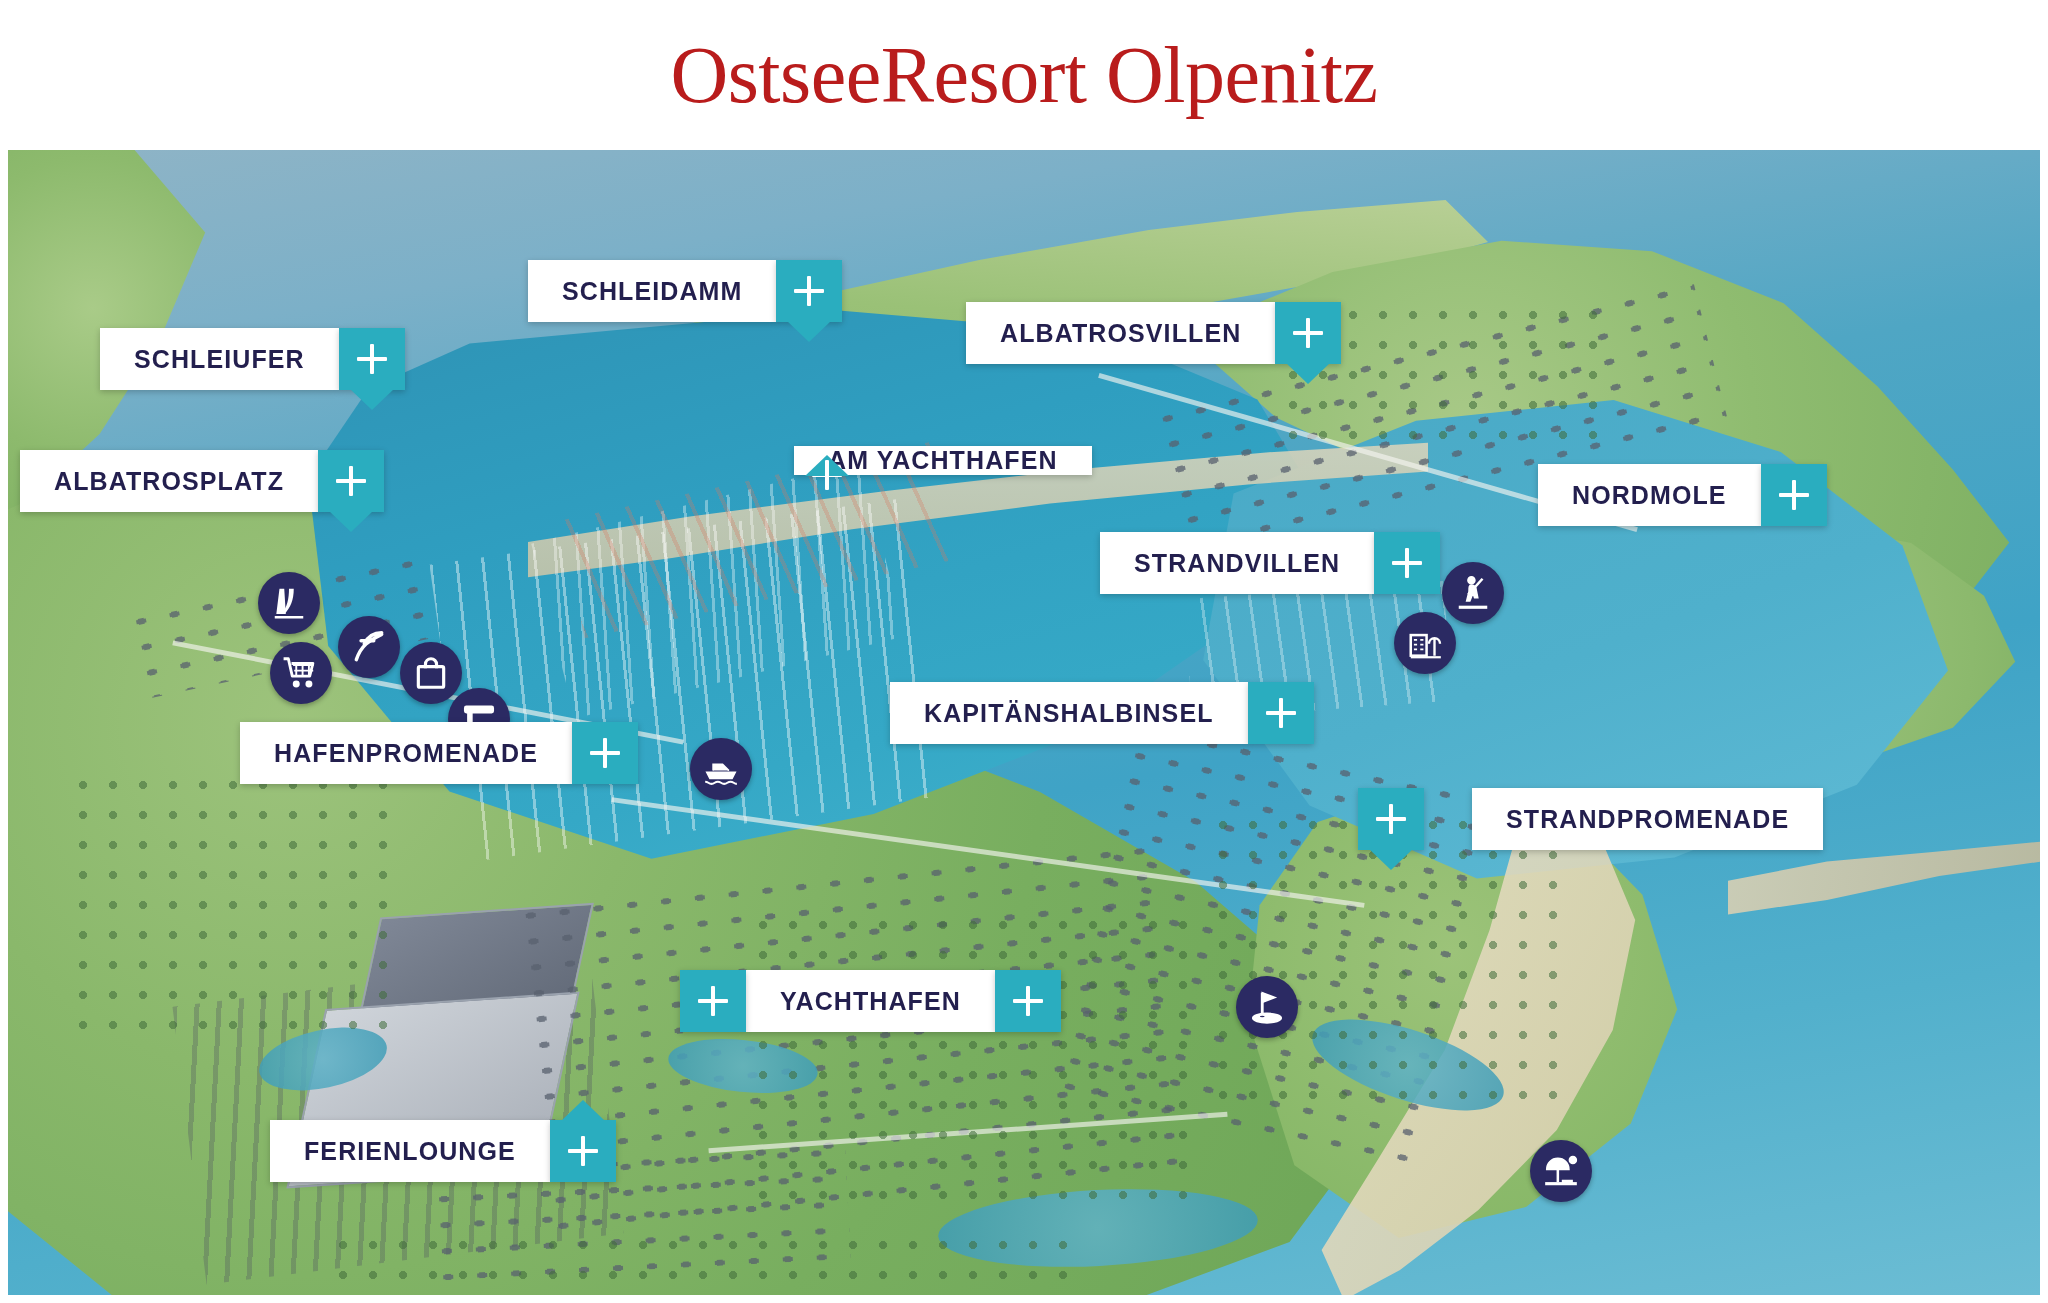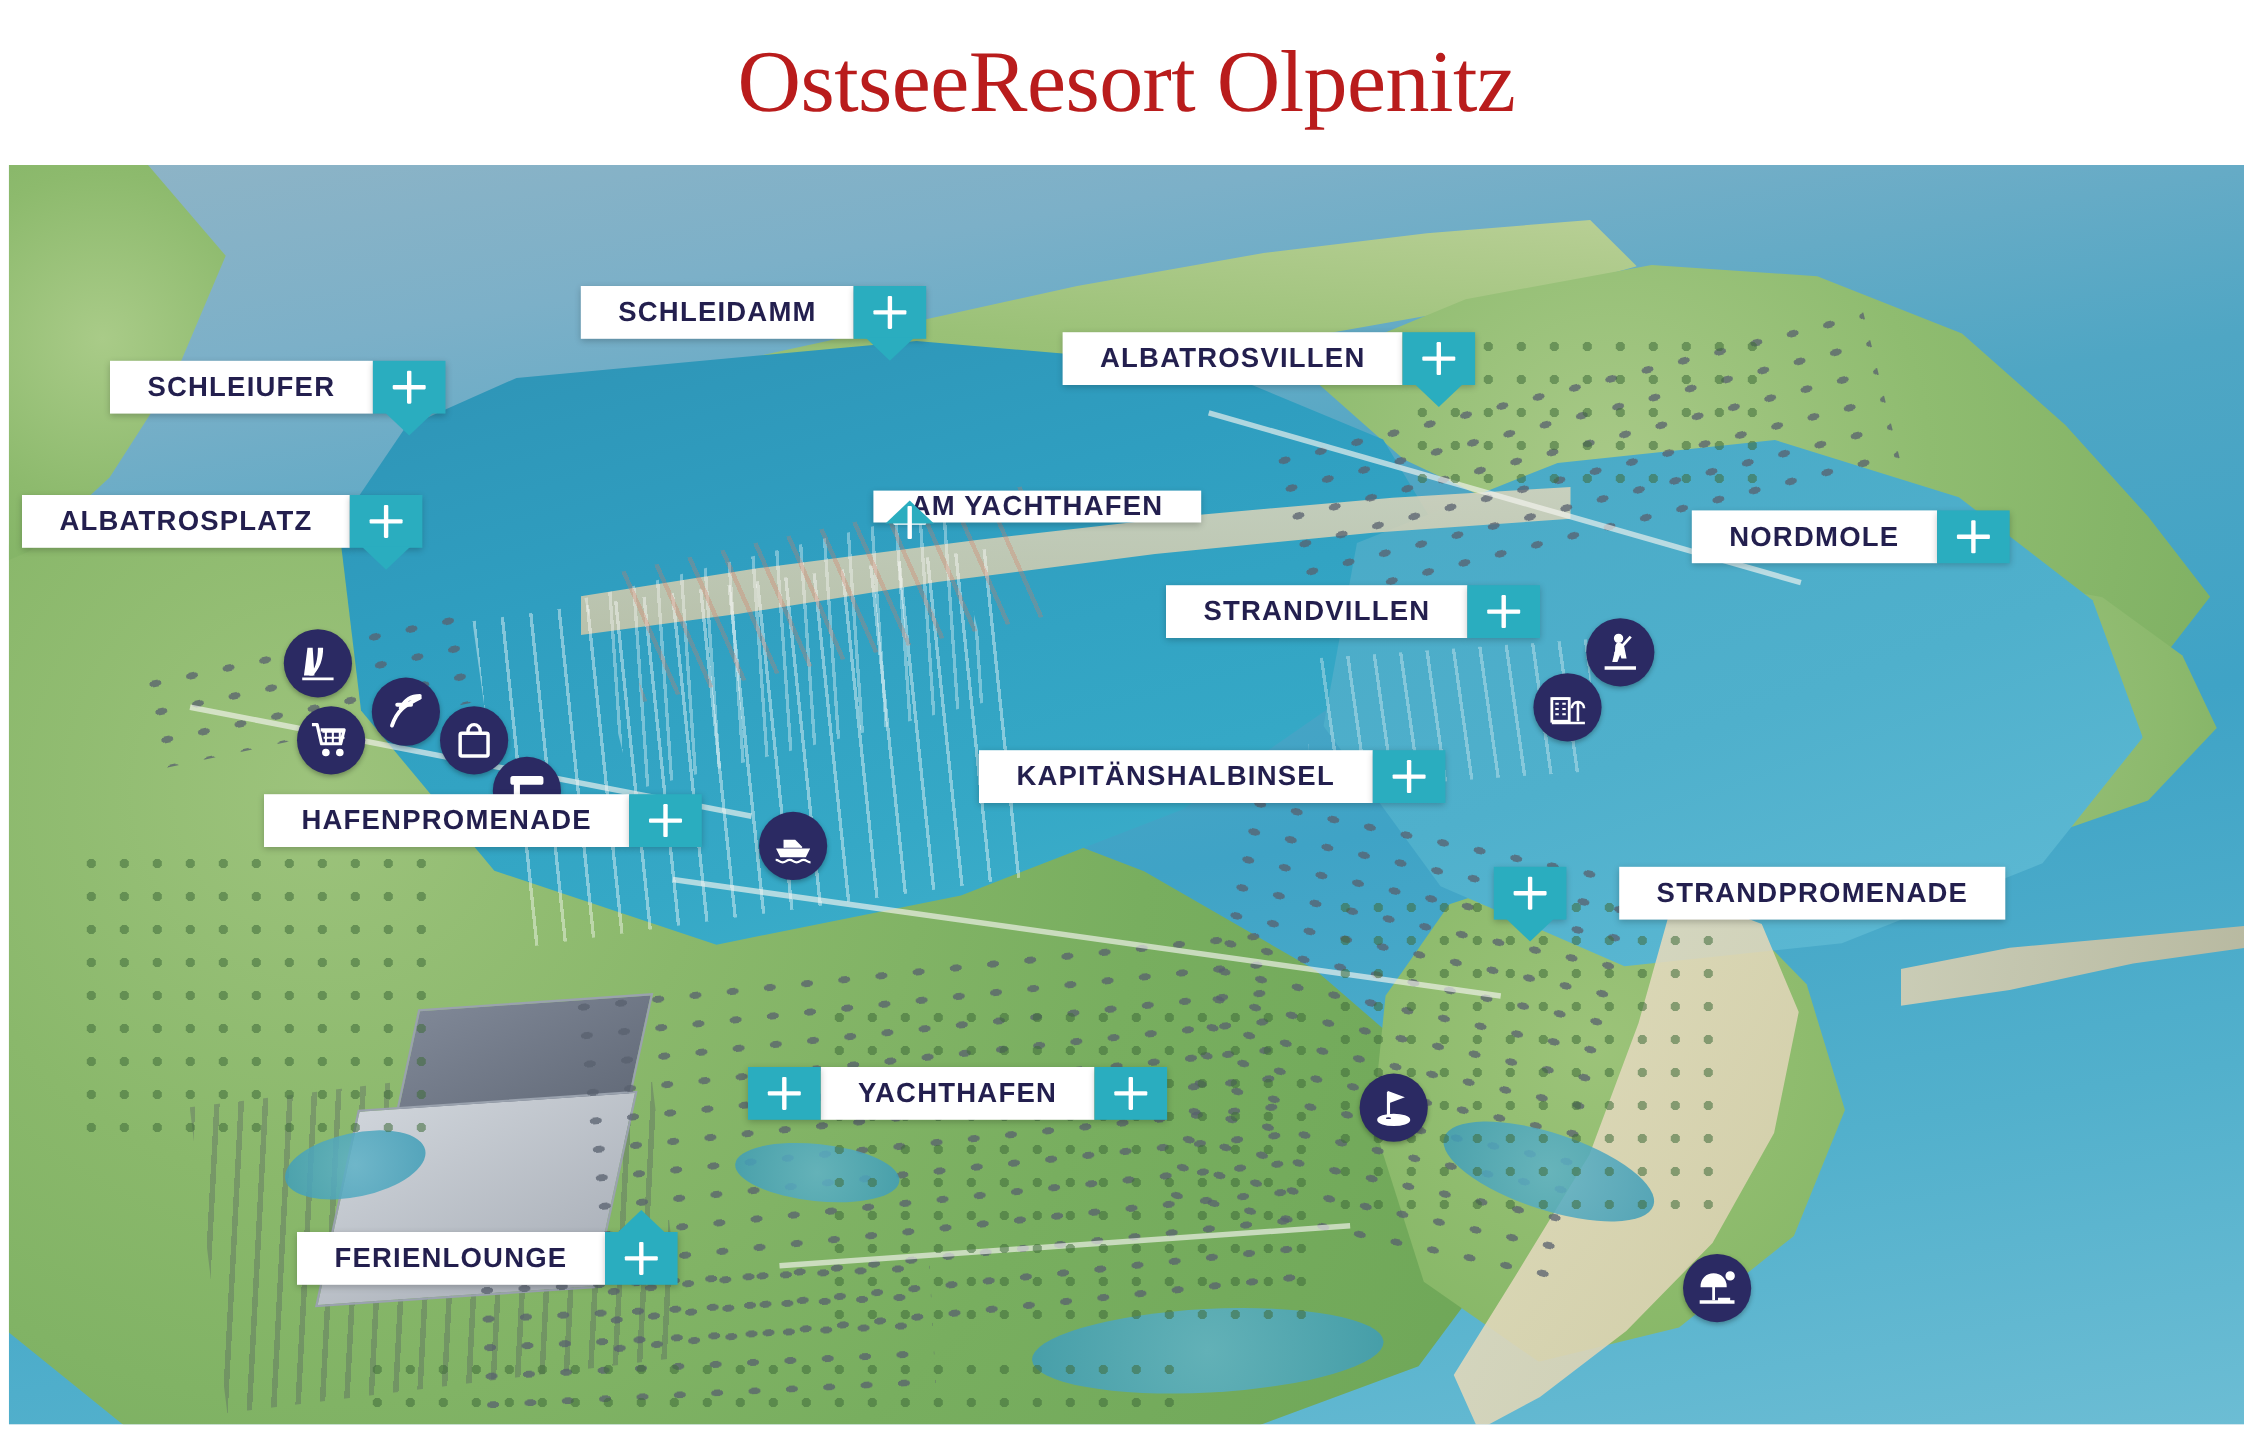--- a/index.html
+++ b/index.html
@@ -187,21 +187,21 @@
     background-image: radial-gradient(circle 7px at 50% 50%, #3f6b3a 0%, #3f6b3a 60%, rgba(0,0,0,0) 61%);
     background-size:30px 30px;
   }
   .t1{ left:60px; top:620px; width:340px; height:260px; }
   .t2{ left:740px; top:760px; width:460px; height:300px; }
   .t3{ left:1200px; top:660px; width:360px; height:300px; }
   .t4{ left:1270px; top:150px; width:320px; height:140px; }
   .t5{ left:320px; top:1080px; width:740px; height:110px; }
 
   
-  .hotspot{ position:absolute; display:flex; align-items:stretch; height:48px; z-index:40; }
+  .hotspot{ position:absolute; display:flex; align-items:stretch; height:62px; z-index:40; }
   .hs-text{
     background:#ffffff;
     display:flex; align-items:center; justify-content:center;
     padding:0 34px;
     color:#231f4e;
     font-family:"Liberation Sans", sans-serif;
     font-size:25px; font-weight:700; letter-spacing:1.1px;
     white-space:nowrap;
     box-shadow:0 2px 6px rgba(0,0,0,.22);
   }
@@ -334,21 +334,21 @@
       <div class="hs-plus pin-up">
           <span class="tail"></span>
         </div>
     </div>
 
     <div class="hotspot" style="left:1530px; top:314px;">
       <div class="hs-text">NORDMOLE</div>
       <div class="hs-plus"></div>
     </div>
 
-    <div class="hotspot" style="left:1052px; top:382px;">
+    <div class="hotspot" style="left:1092px; top:382px;">
       <div class="hs-text">STRANDVILLEN</div>
       <div class="hs-plus"></div>
     </div>
 
     <div class="hotspot" style="left:882px; top:532px;">
       <div class="hs-text">KAPITÄNSHALBINSEL</div>
       <div class="hs-plus"></div>
     </div>
 
     <div class="hotspot" style="left:232px; top:572px;">

